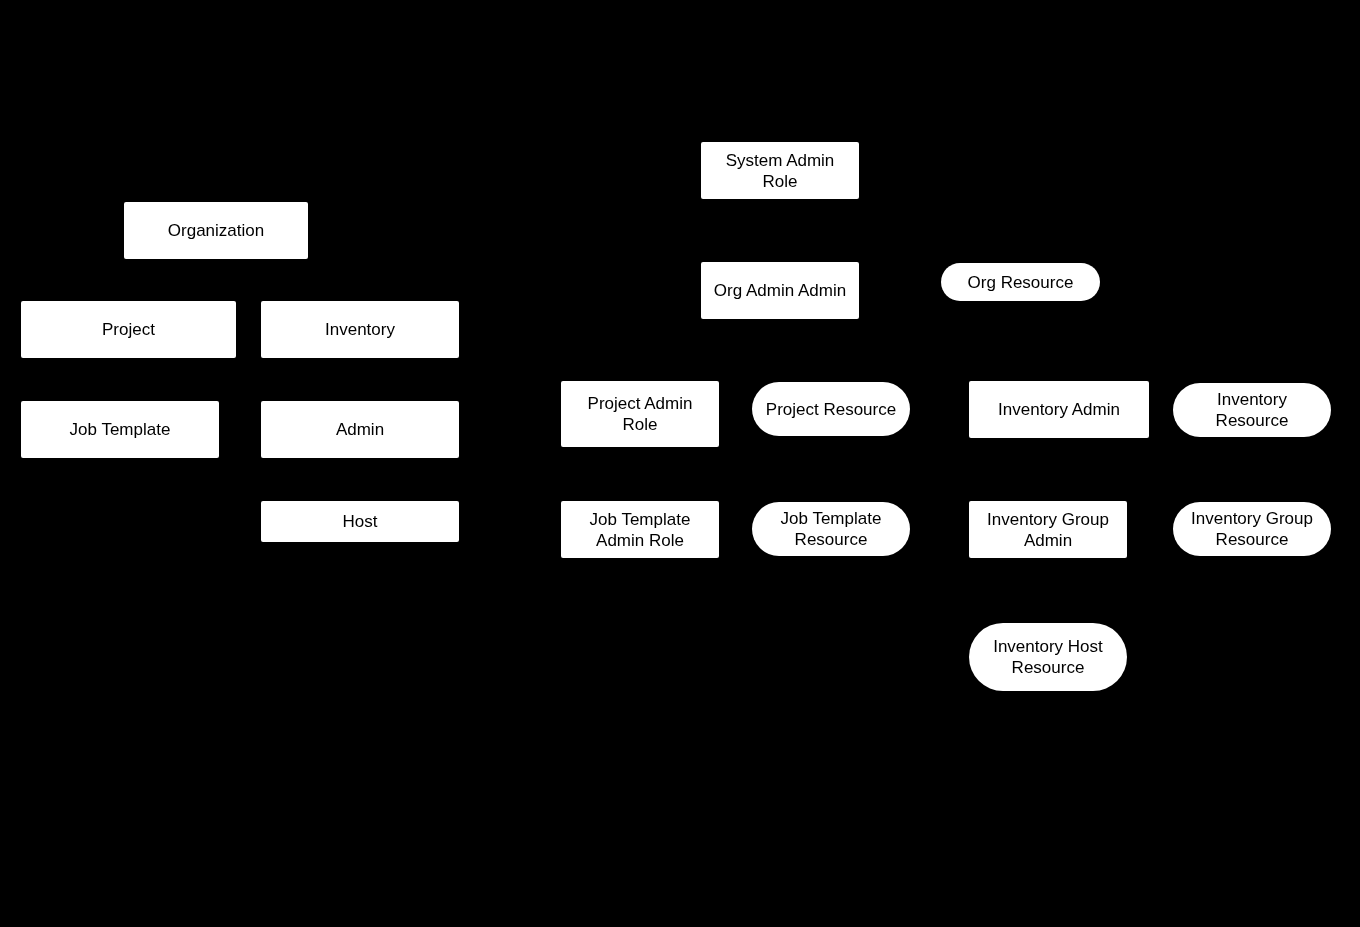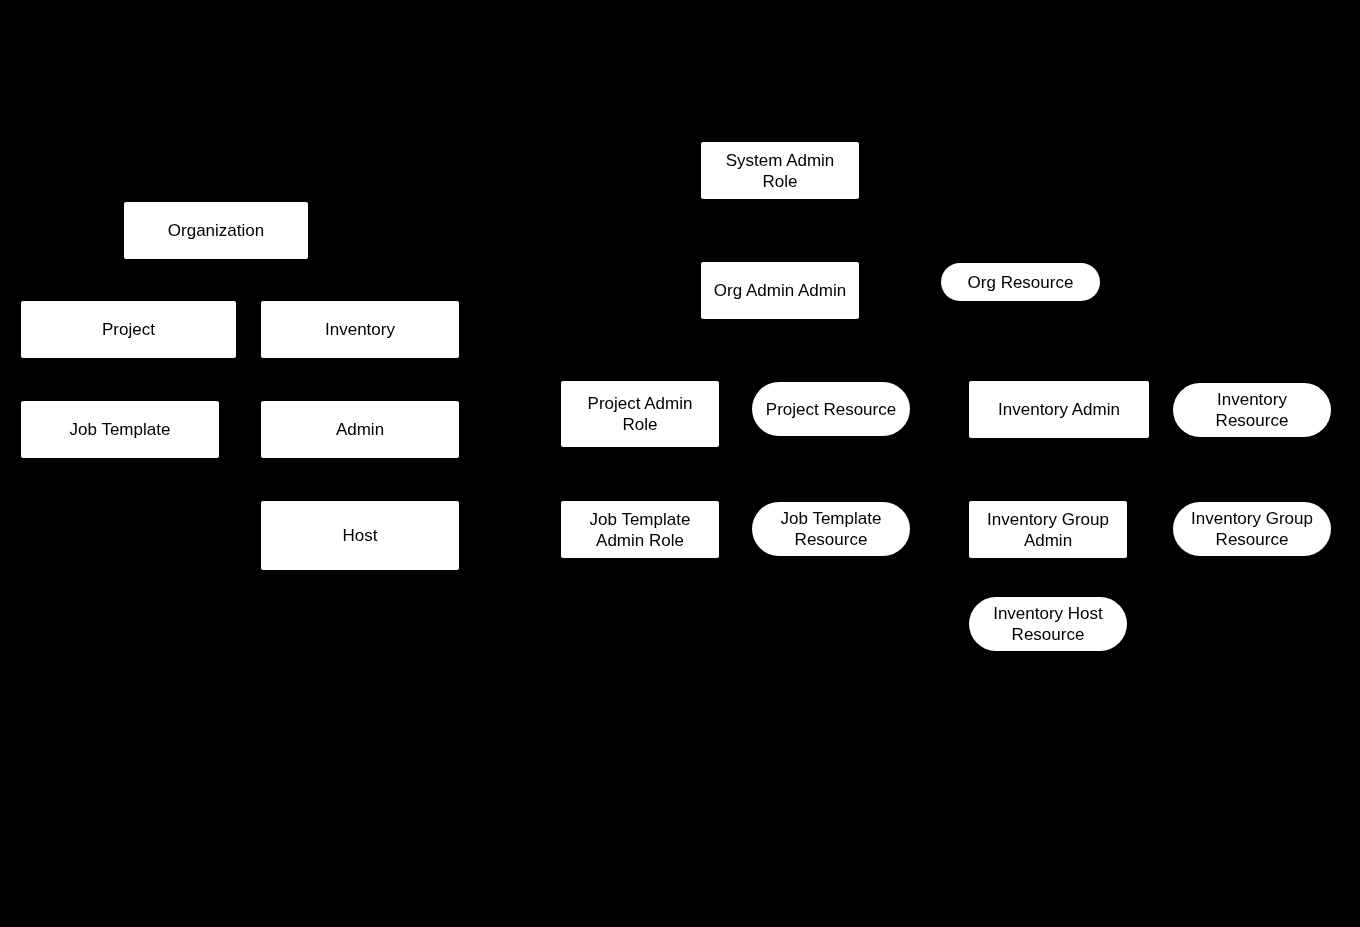--- a/index.html
+++ b/index.html
@@ -48,21 +48,21 @@
     </div>
     <div class="node rect" style="left: 261px; top: 301px; width: 198px; height: 57px;">
       <span class="node-label">Inventory</span>
     </div>
     <div class="node rect" style="left: 21px; top: 401px; width: 198px; height: 57px;">
       <span class="node-label">Job Template</span>
     </div>
     <div class="node rect" style="left: 261px; top: 401px; width: 198px; height: 57px;">
       <span class="node-label">Admin</span>
     </div>
-    <div class="node rect" style="left: 261px; top: 501px; width: 198px; height: 69px;">
+    <div class="node rect" style="left: 261px; top: 501px; width: 198px; height: 41px;">
       <span class="node-label">Host</span>
     </div>
     <div class="node rect" style="left: 701px; top: 142px; width: 158px; height: 57px;">
       <span class="node-label">System Admin
 Role</span>
     </div>
     <div class="node rect" style="left: 701px; top: 262px; width: 158px; height: 57px;">
       <span class="node-label">Org Admin Admin</span>
     </div>
     <div class="node stadium" style="left: 941px; top: 263px; width: 159px; height: 38px;">
@@ -91,17 +91,17 @@
 Resource</span>
     </div>
     <div class="node rect" style="left: 969px; top: 501px; width: 158px; height: 57px;">
       <span class="node-label">Inventory Group
 Admin</span>
     </div>
     <div class="node stadium" style="left: 1173px; top: 502px; width: 158px; height: 54px;">
       <span class="node-label">Inventory Group
 Resource</span>
     </div>
-    <div class="node stadium" style="left: 969px; top: 597px; width: 158px; height: 54px;">
+    <div class="node stadium" style="left: 969px; top: 623px; width: 158px; height: 68px;">
       <span class="node-label">Inventory Host
 Resource</span>
     </div>
   </div>
 
 </body></html>

